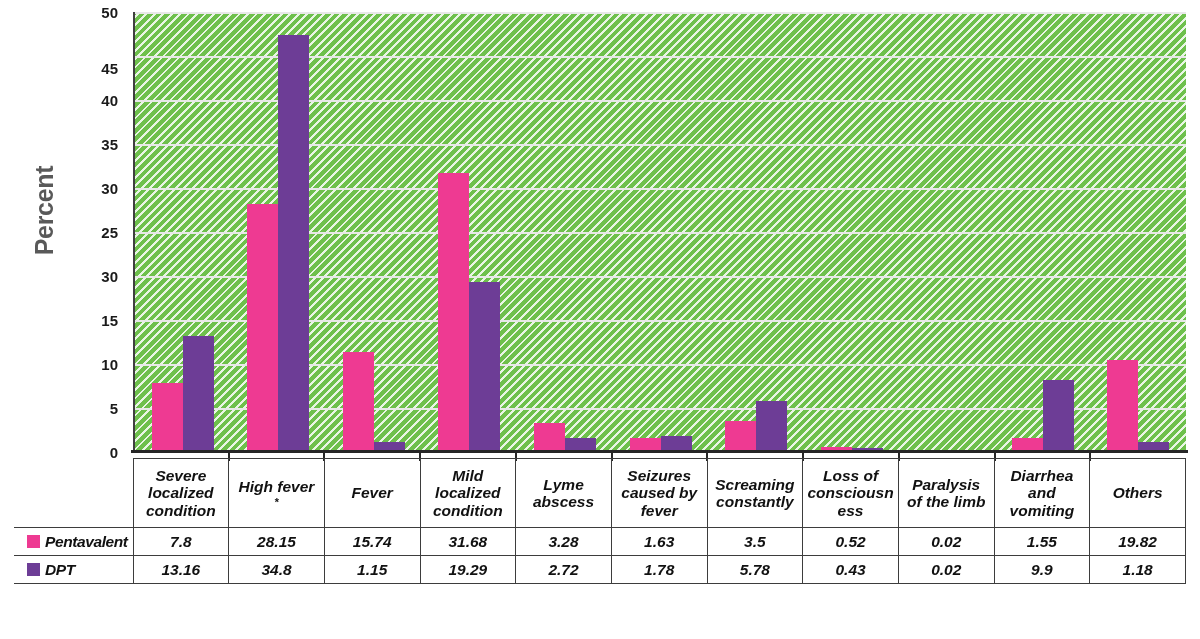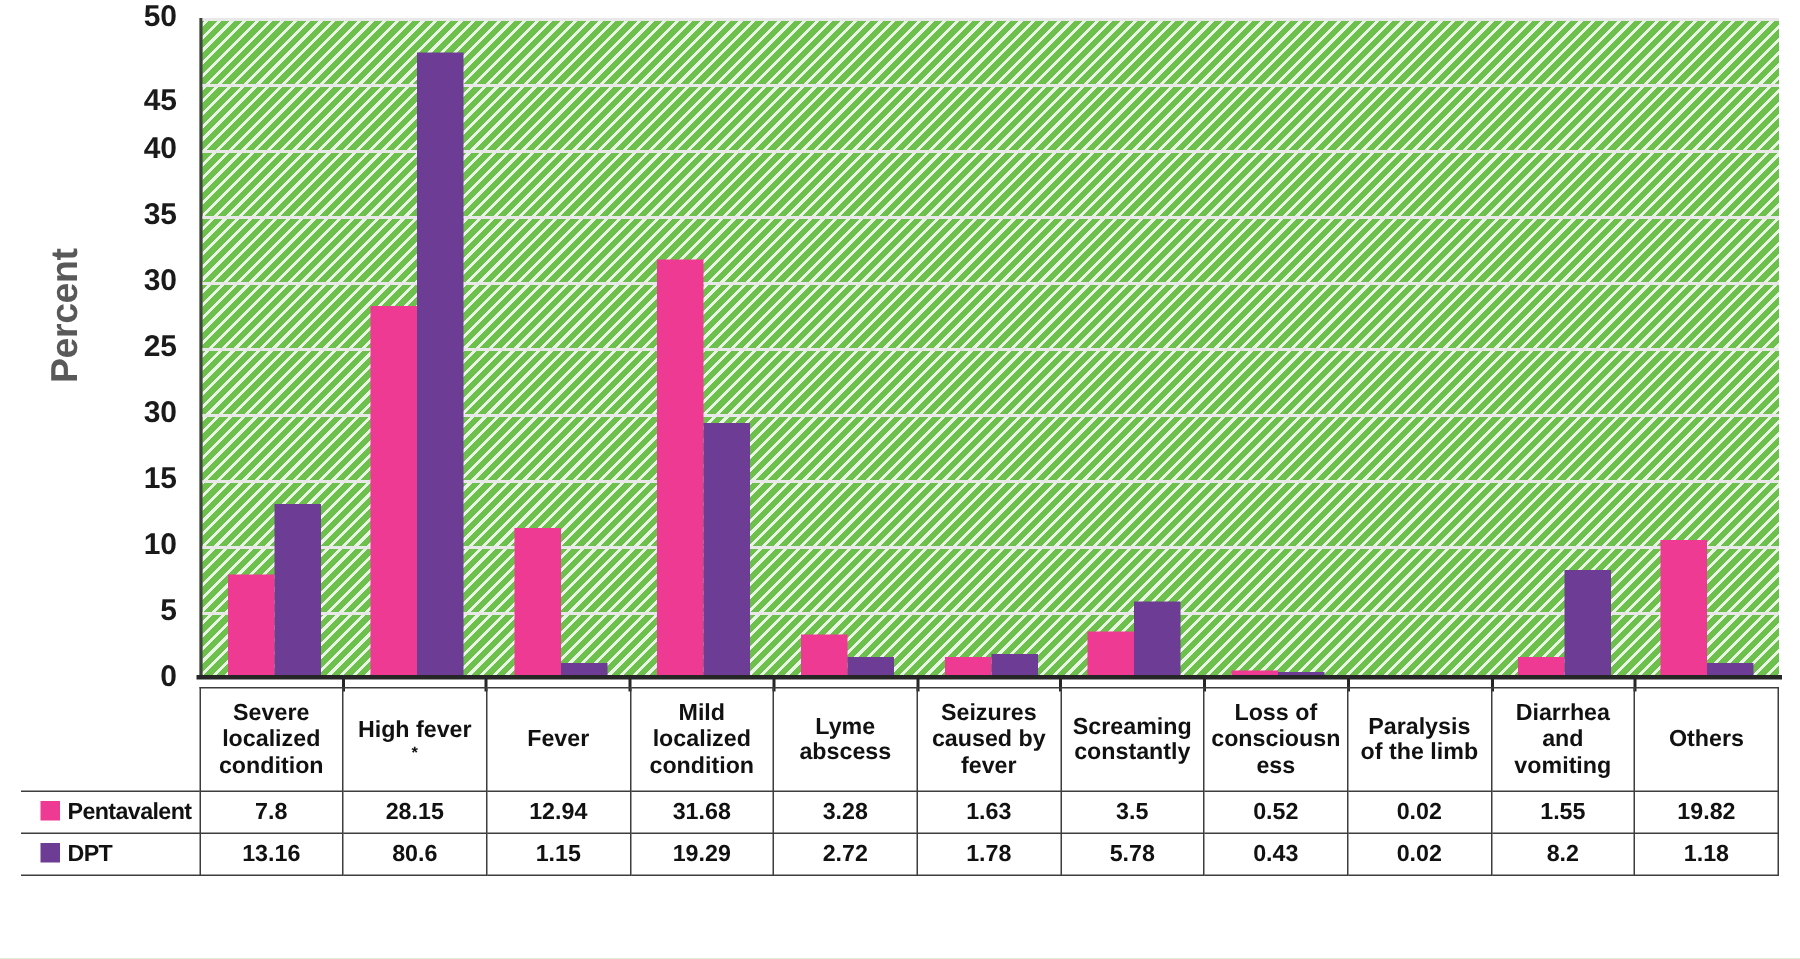--- a/index.html
+++ b/index.html
@@ -40,21 +40,21 @@
   #y-ticks {
     position: absolute;
     left: 56px;
     top: 0px;
     width: 70px;
     height: 465px;
   }
   .y-tick {
     position: absolute;
     right: 8px;
-    font-size: 20px;
+    font-size: 15px;
     font-weight: bold;
     color: #1a1a1a;
     transform: translateY(-50%);
     text-align: right;
   }
 
   
   #plot {
     position: absolute;
     left: 133px;
@@ -133,20 +133,21 @@
   .tickmark-cell:last-child::after { display: none; }
 
   
   #data-table {
     position: absolute;
     left: 14px;
     top: 458px;
     width: 1172px;
     border-collapse: collapse;
     table-layout: fixed;
+    font-style: italic;
   }
   #data-table col.legendcol { width: 119px; }
   #data-table td {
     border: 1.5px solid #3d3d3d;
     text-align: center;
     vertical-align: middle;
     font-size: 15.5px;
     font-weight: bold;
     color: #111111;
     padding: 0;
@@ -325,41 +326,41 @@
           <td class="head-cell">Screaming<br>constantly</td>
           <td class="head-cell">Loss of<br>consciousn<br>ess</td>
           <td class="head-cell">Paralysis<br>of the limb</td>
           <td class="head-cell">Diarrhea<br>and<br>vomiting</td>
           <td class="head-cell">Others</td>
         </tr>
         <tr>
           <td class="legend-cell"><span class="swatch s0"></span><span>Pentavalent</span></td>
           <td class="val-cell">7.8</td>
           <td class="val-cell">28.15</td>
-          <td class="val-cell">12.94</td>
+          <td class="val-cell">15.74</td>
           <td class="val-cell">31.68</td>
           <td class="val-cell">3.28</td>
           <td class="val-cell">1.63</td>
           <td class="val-cell">3.5</td>
           <td class="val-cell">0.52</td>
           <td class="val-cell">0.02</td>
           <td class="val-cell">1.55</td>
           <td class="val-cell">19.82</td>
         </tr>
         <tr>
           <td class="legend-cell"><span class="swatch s1"></span><span>DPT</span></td>
           <td class="val-cell">13.16</td>
-          <td class="val-cell">80.6</td>
+          <td class="val-cell">34.8</td>
           <td class="val-cell">1.15</td>
           <td class="val-cell">19.29</td>
           <td class="val-cell">2.72</td>
           <td class="val-cell">1.78</td>
           <td class="val-cell">5.78</td>
           <td class="val-cell">0.43</td>
           <td class="val-cell">0.02</td>
-          <td class="val-cell">8.2</td>
+          <td class="val-cell">9.9</td>
           <td class="val-cell">1.18</td>
         </tr>
       </tbody>
   </table>
 
 
 </div>
 
 </body></html>

